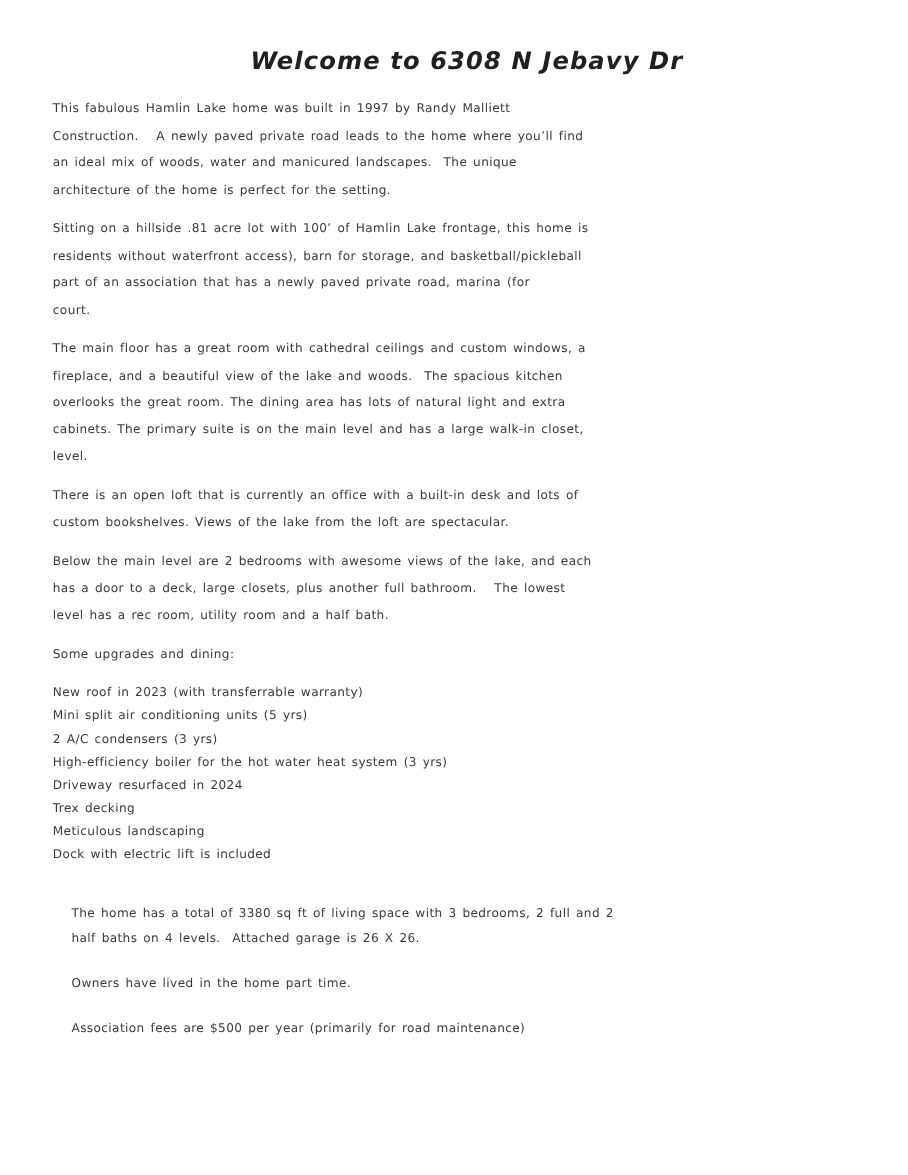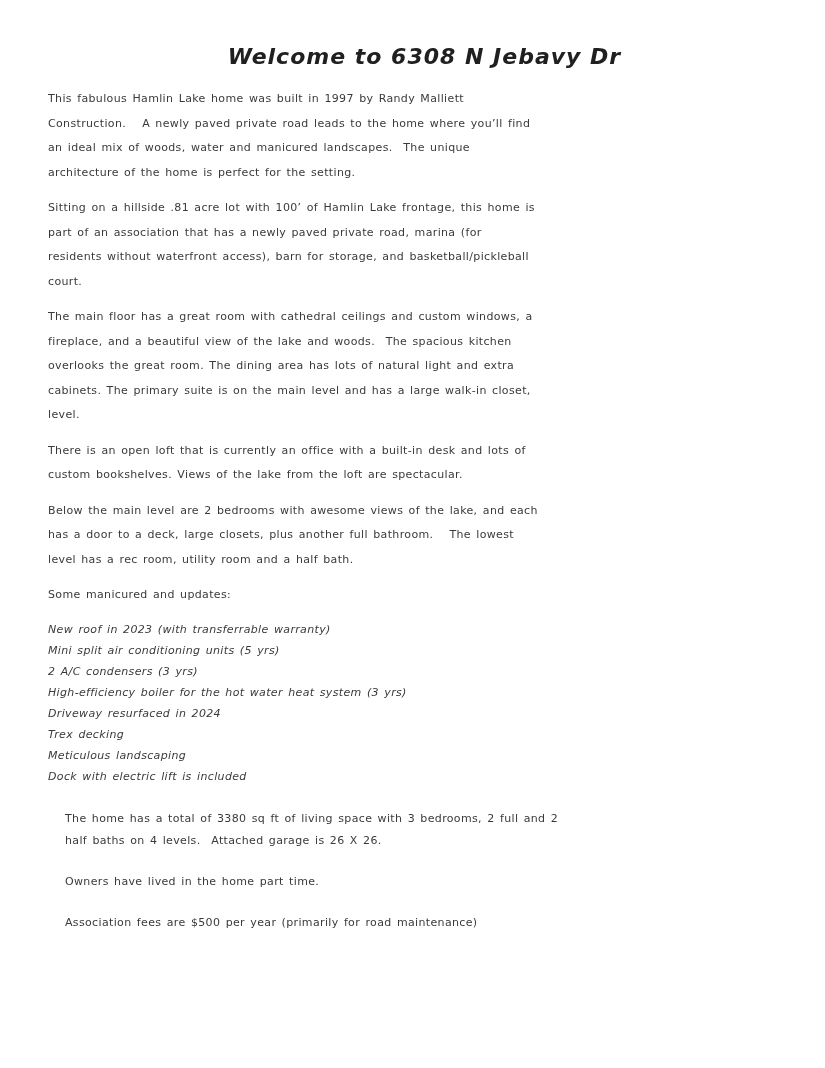--- a/index.html
+++ b/index.html
@@ -28,61 +28,61 @@
     color: #202020;
   }
   .content {
     font-size: 11px;
     letter-spacing: 0.35px;
     word-spacing: 1.5px;
   }
   .block { margin: 0 0 11px 0; }
   .block .line { white-space: pre-wrap; }
   .block.paragraph .line { line-height: 24.5px; }
-  .block.list { margin-bottom: 21px; font-style: italic; }
+  .block.list { margin-bottom: 33px; }
   .block.list .line { line-height: 21px; }
   .block.closing { margin-bottom: 19px; }
   .block.closing .line { line-height: 22px; margin-left: 17px; }
 </style>
 </head>
 <body>
 
 <div class="page">
   <h1 class="title">Welcome to 6308 N Jebavy Dr</h1>
   <main class="content">
       <div class="block paragraph">
         <div class="line">This fabulous Hamlin Lake home was built in 1997 by Randy Malliett</div>
         <div class="line">Construction.   A newly paved private road leads to the home where you’ll find</div>
         <div class="line">an ideal mix of woods, water and manicured landscapes.  The unique</div>
         <div class="line">architecture of the home is perfect for the setting.</div>
       </div>
       <div class="block paragraph">
         <div class="line">Sitting on a hillside .81 acre lot with 100’ of Hamlin Lake frontage, this home is</div>
+        <div class="line">residents without waterfront access), barn for storage, and basketball/pickleball</div>
         <div class="line">part of an association that has a newly paved private road, marina (for</div>
-        <div class="line">residents without waterfront access), barn for storage, and basketball/pickleball</div>
         <div class="line">court.</div>
       </div>
       <div class="block paragraph">
         <div class="line">The main floor has a great room with cathedral ceilings and custom windows, a</div>
         <div class="line">fireplace, and a beautiful view of the lake and woods.  The spacious kitchen</div>
         <div class="line">overlooks the great room. The dining area has lots of natural light and extra</div>
         <div class="line">cabinets. The primary suite is on the main level and has a large walk-in closet,</div>
         <div class="line">level.</div>
       </div>
       <div class="block paragraph">
         <div class="line">There is an open loft that is currently an office with a built-in desk and lots of</div>
         <div class="line">custom bookshelves. Views of the lake from the loft are spectacular.</div>
       </div>
       <div class="block paragraph">
         <div class="line">Below the main level are 2 bedrooms with awesome views of the lake, and each</div>
         <div class="line">has a door to a deck, large closets, plus another full bathroom.   The lowest</div>
         <div class="line">level has a rec room, utility room and a half bath.</div>
       </div>
       <div class="block paragraph">
-        <div class="line">Some manicured and updates:</div>
+        <div class="line">Some upgrades and dining:</div>
       </div>
       <div class="block list">
         <div class="line">New roof in 2023 (with transferrable warranty)</div>
         <div class="line">Mini split air conditioning units (5 yrs)</div>
         <div class="line">2 A/C condensers (3 yrs)</div>
         <div class="line">High-efficiency boiler for the hot water heat system (3 yrs)</div>
         <div class="line">Driveway resurfaced in 2024</div>
         <div class="line">Trex decking</div>
         <div class="line">Meticulous landscaping</div>
         <div class="line">Dock with electric lift is included</div>

